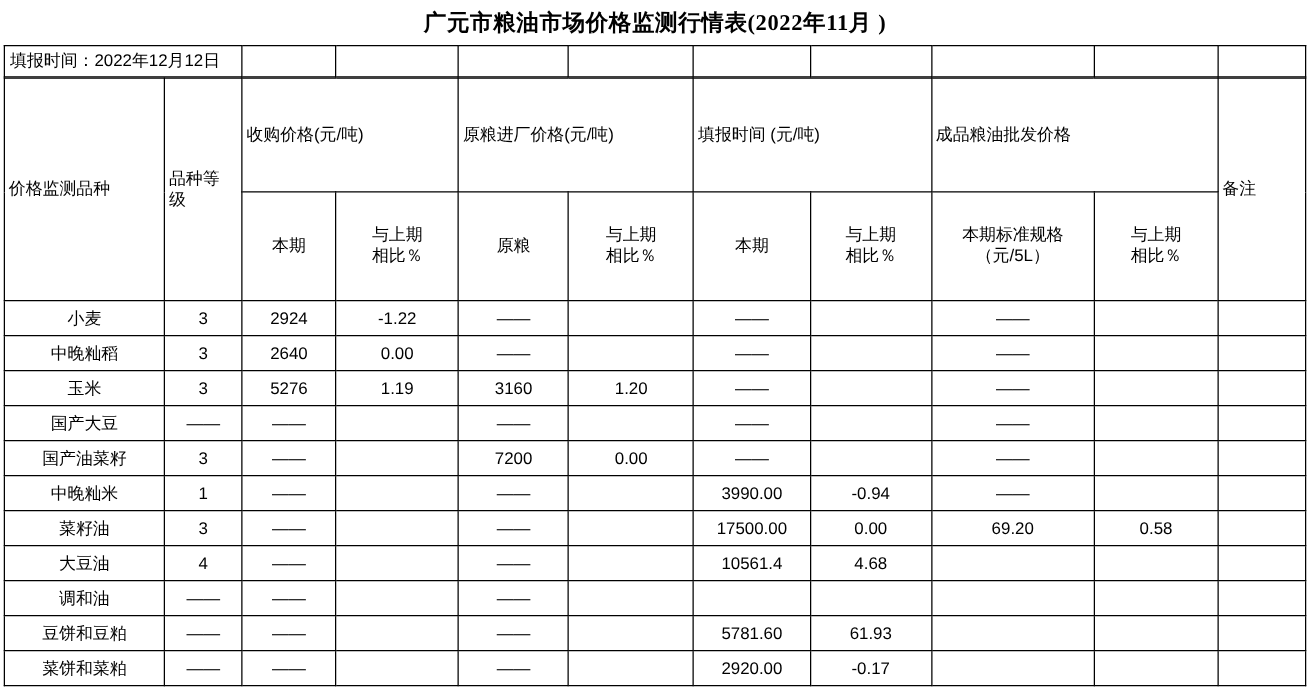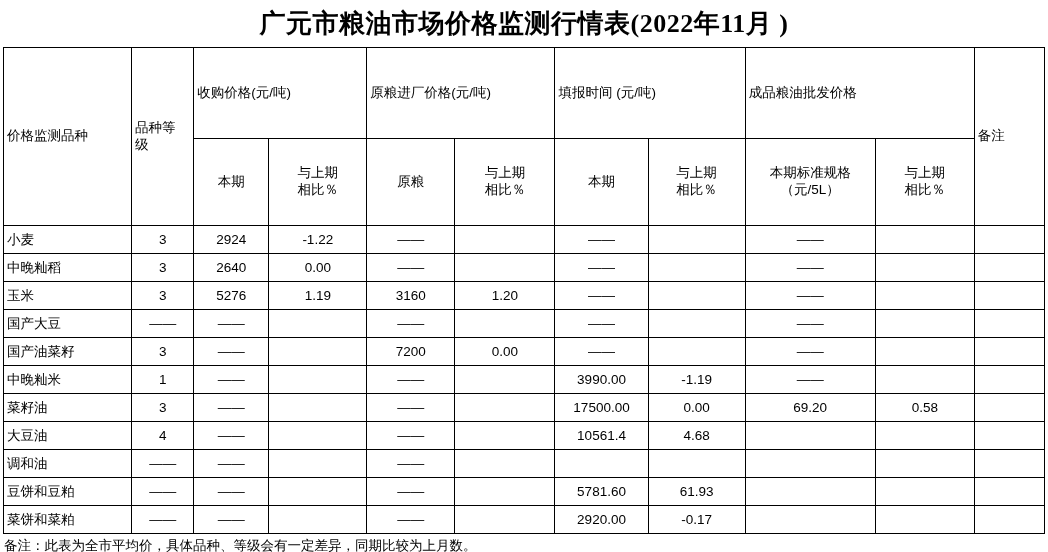--- a/index.html
+++ b/index.html
@@ -15,21 +15,21 @@
     overflow: hidden;
   }
   .page {
     position: relative;
     width: 1048px;
     height: 552px;
     box-sizing: border-box;
   }
   .title {
     text-align: center;
-    font-size: 26px;
+    font-size: 18px;
     font-weight: bold;
     letter-spacing: 0.5px;
     padding: 6px 0 6px 0;
     font-family: "Liberation Serif", serif;
   }
   table.sheet {
     border-collapse: collapse;
     width: 1042px;
     margin-left: 3px;
     table-layout: fixed;
@@ -56,21 +56,21 @@
     font-weight: normal;
     font-size: 14.5px;
     line-height: 1.25;
   }
   .hdr-sub {
     text-align: center;
     font-size: 14px;
     line-height: 1.25;
   }
   .rowname {
-    text-align: left;
+    text-align: center;
     padding-left: 5px;
     font-size: 14px;
     white-space: nowrap;
   }
   .num {
     text-align: center;
     font-size: 14px;
   }
   .grade {
     text-align: center;
@@ -89,20 +89,49 @@
     line-height: 1.25;
   }
 </style>
 </head>
 <body>
 
 <div class="page">
 
   <div class="title">广元市粮油市场价格监测行情表(2022年11月 )</div>
 
+  <table class="sheet">
+    <colgroup>
+      <col style="width:128px">
+      <col style="width:62px">
+      <col style="width:75px">
+      <col style="width:98px">
+      <col style="width:88px">
+      <col style="width:100px">
+      <col style="width:93px">
+      <col style="width:97px">
+      <col style="width:130px">
+      <col style="width:99px">
+      <col style="width:70px">
+    </colgroup>
+    <tbody>
+      <tr class="reportline">
+        <td class="rl-text" colspan="2">填报时间：2022年12月12日</td>
+        <td></td>
+        <td></td>
+        <td></td>
+        <td></td>
+        <td></td>
+        <td></td>
+        <td></td>
+        <td></td>
+        <td></td>
+      </tr>
+    </tbody>
+  </table>
 
   <table class="sheet">
     <colgroup>
       <col style="width:128px">
       <col style="width:62px">
       <col style="width:75px">
       <col style="width:98px">
       <col style="width:88px">
       <col style="width:100px">
       <col style="width:93px">
@@ -217,21 +246,21 @@
         <td class="num"></td>
       </tr>
       <tr>
         <td class="rowname">中晚籼米</td>
         <td class="grade">1</td>
         <td class="num">——</td>
         <td class="num"></td>
         <td class="num">——</td>
         <td class="num"></td>
         <td class="num">3990.00</td>
-        <td class="num">-1.19</td>
+        <td class="num">-0.94</td>
         <td class="num">——</td>
         <td class="num"></td>
         <td class="num"></td>
       </tr>
       <tr>
         <td class="rowname">菜籽油</td>
         <td class="grade">3</td>
         <td class="num">——</td>
         <td class="num"></td>
         <td class="num">——</td>

